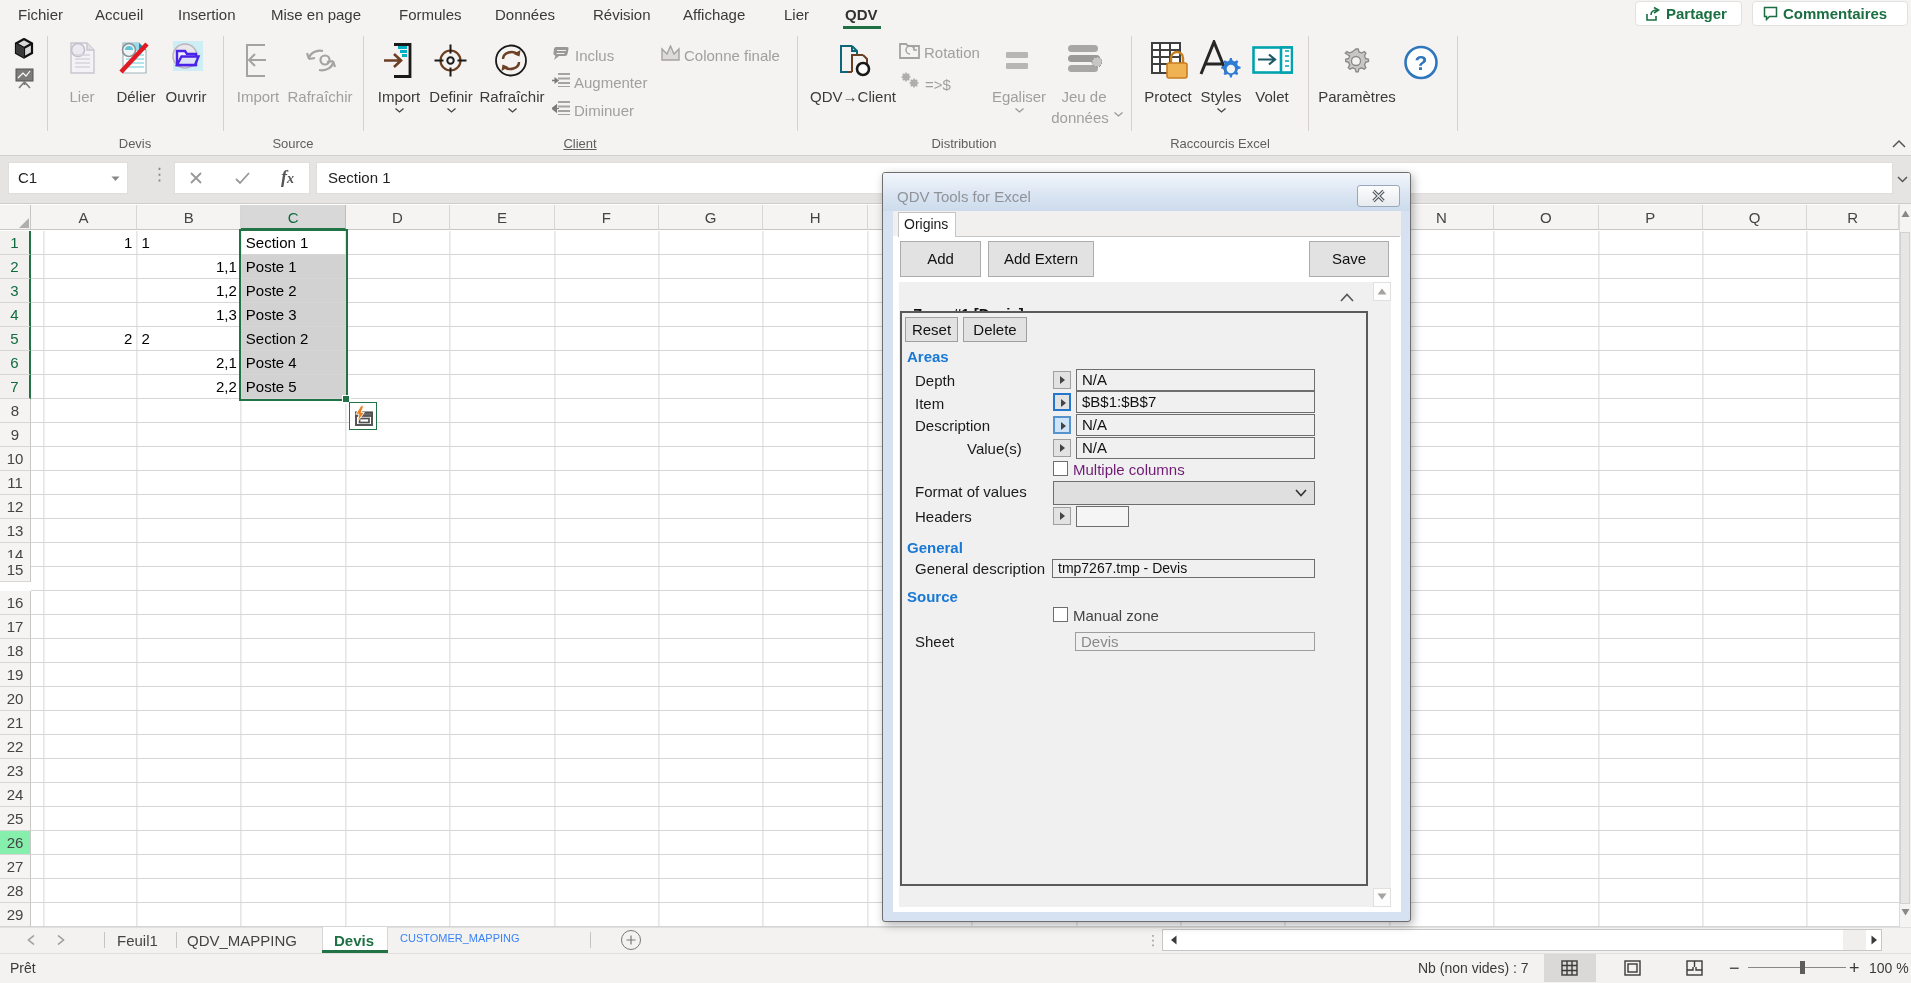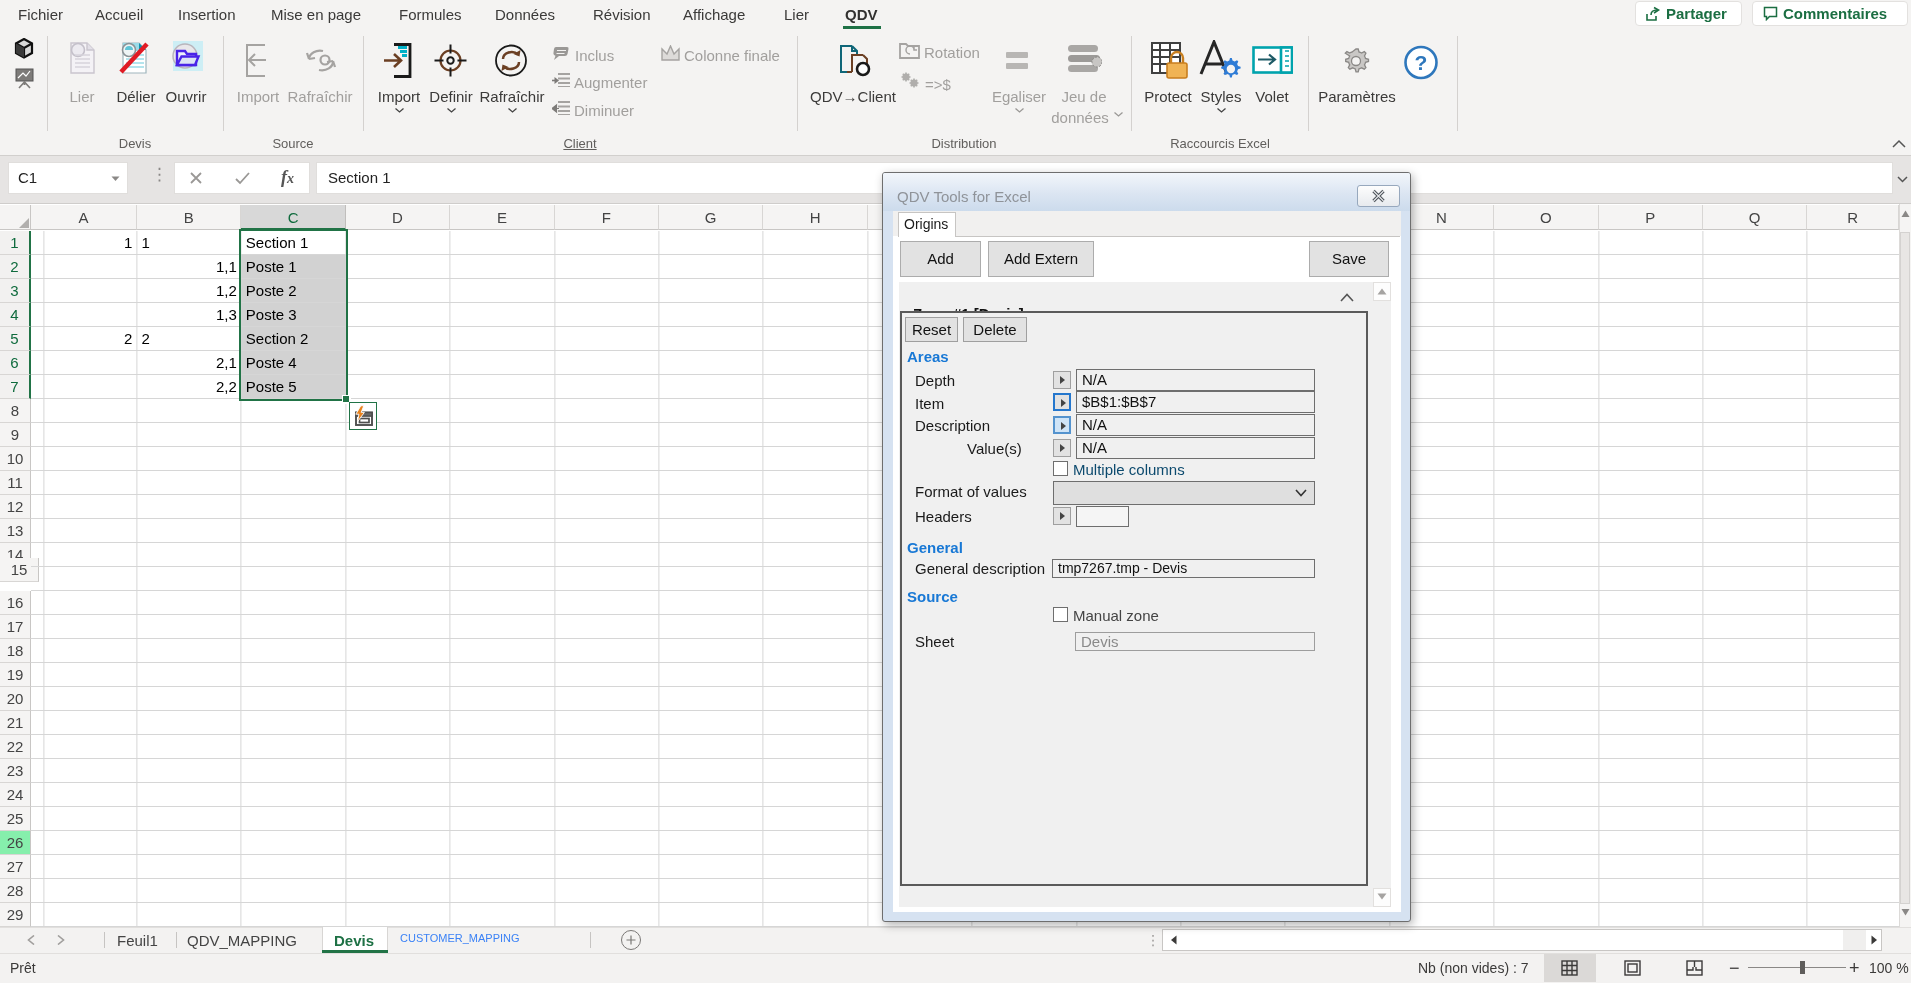--- a/index.html
+++ b/index.html
@@ -304,21 +304,21 @@
 <div class="rowh" style="top:327px;color:#0f6b3d;background:#f2f1f0;border-right:2px solid #217346;border-bottom:1px solid #d8d6d4;box-sizing:border-box;width:31px;">5</div>
 <div class="rowh" style="top:351px;color:#0f6b3d;background:#f2f1f0;border-right:2px solid #217346;border-bottom:1px solid #d8d6d4;box-sizing:border-box;width:31px;">6</div>
 <div class="rowh" style="top:375px;color:#0f6b3d;background:#f2f1f0;border-right:2px solid #217346;border-bottom:1px solid #d8d6d4;box-sizing:border-box;width:31px;">7</div>
 <div class="rowh" style="top:399px;background:#f5f4f3;border-right:1px solid #c8c6c4;border-bottom:1px solid #d8d6d4;box-sizing:border-box;width:31px;">8</div>
 <div class="rowh" style="top:423px;background:#f5f4f3;border-right:1px solid #c8c6c4;border-bottom:1px solid #d8d6d4;box-sizing:border-box;width:31px;">9</div>
 <div class="rowh" style="top:447px;background:#f5f4f3;border-right:1px solid #c8c6c4;border-bottom:1px solid #d8d6d4;box-sizing:border-box;width:31px;">10</div>
 <div class="rowh" style="top:471px;background:#f5f4f3;border-right:1px solid #c8c6c4;border-bottom:1px solid #d8d6d4;box-sizing:border-box;width:31px;">11</div>
 <div class="rowh" style="top:495px;background:#f5f4f3;border-right:1px solid #c8c6c4;border-bottom:1px solid #d8d6d4;box-sizing:border-box;width:31px;">12</div>
 <div class="rowh" style="top:519px;background:#f5f4f3;border-right:1px solid #c8c6c4;border-bottom:1px solid #d8d6d4;box-sizing:border-box;width:31px;">13</div>
 <div class="rowh" style="top:543px;background:#f5f4f3;border-right:1px solid #c8c6c4;border-bottom:1px solid #d8d6d4;box-sizing:border-box;width:31px;">14</div>
-<div class="rowh" style="top:558px;background:#f5f4f3;border-right:1px solid #c8c6c4;border-bottom:1px solid #d8d6d4;box-sizing:border-box;width:39px;">15</div>
+<div class="rowh" style="top:558px;background:#f5f4f3;border-right:1px solid #c8c6c4;border-bottom:1px solid #d8d6d4;box-sizing:border-box;width:31px;">15</div>
 <div class="rowh" style="top:591px;background:#f5f4f3;border-right:1px solid #c8c6c4;border-bottom:1px solid #d8d6d4;box-sizing:border-box;width:31px;">16</div>
 <div class="rowh" style="top:615px;background:#f5f4f3;border-right:1px solid #c8c6c4;border-bottom:1px solid #d8d6d4;box-sizing:border-box;width:31px;">17</div>
 <div class="rowh" style="top:639px;background:#f5f4f3;border-right:1px solid #c8c6c4;border-bottom:1px solid #d8d6d4;box-sizing:border-box;width:31px;">18</div>
 <div class="rowh" style="top:663px;background:#f5f4f3;border-right:1px solid #c8c6c4;border-bottom:1px solid #d8d6d4;box-sizing:border-box;width:31px;">19</div>
 <div class="rowh" style="top:687px;background:#f5f4f3;border-right:1px solid #c8c6c4;border-bottom:1px solid #d8d6d4;box-sizing:border-box;width:31px;">20</div>
 <div class="rowh" style="top:711px;background:#f5f4f3;border-right:1px solid #c8c6c4;border-bottom:1px solid #d8d6d4;box-sizing:border-box;width:31px;">21</div>
 <div class="rowh" style="top:735px;background:#f5f4f3;border-right:1px solid #c8c6c4;border-bottom:1px solid #d8d6d4;box-sizing:border-box;width:31px;">22</div>
 <div class="rowh" style="top:759px;background:#f5f4f3;border-right:1px solid #c8c6c4;border-bottom:1px solid #d8d6d4;box-sizing:border-box;width:31px;">23</div>
 <div class="rowh" style="top:783px;background:#f5f4f3;border-right:1px solid #c8c6c4;border-bottom:1px solid #d8d6d4;box-sizing:border-box;width:31px;">24</div>
 <div class="rowh" style="top:807px;background:#f5f4f3;border-right:1px solid #c8c6c4;border-bottom:1px solid #d8d6d4;box-sizing:border-box;width:31px;">25</div>
@@ -459,21 +459,21 @@
 <div class="dlbl" style="left:967px;top:440px;">Value(s)</div>
 <div class="sbtn" style="left:1052.5px;top:370.5px;"></div>
 <div class="sbtn" style="left:1052.5px;top:393.3px;border:2px solid #2577cd;"></div>
 <div class="sbtn" style="left:1052.5px;top:416px;background:#cfe4f7;border:2px solid #5493ce;"></div>
 <div class="sbtn" style="left:1052.5px;top:438.8px;"></div>
 <div class="fld" style="left:1076px;top:368.5px;width:239px;height:22px;line-height:20px;">N/A</div>
 <div class="fld" style="left:1076px;top:391.3px;width:239px;height:22px;line-height:20px;">$B$1:$B$7</div>
 <div class="fld" style="left:1076px;top:414px;width:239px;height:22px;line-height:20px;">N/A</div>
 <div class="fld" style="left:1076px;top:436.8px;width:239px;height:22px;line-height:20px;">N/A</div>
 <div class="ab" style="left:1052.5px;top:461px;width:15px;height:15px;background:#fff;border:1px solid #6e6e6e;box-sizing:border-box;"></div>
-<div class="dlbl" style="left:1073px;top:461px;color:#0c4a6e;text-align:right;">Multiple columns</div>
+<div class="dlbl" style="left:1073px;top:461px;color:#701a75;text-align:right;">Multiple columns</div>
 <div class="dlbl" style="left:915px;top:483px;">Format of values</div>
 <div class="ab" style="left:1052.5px;top:481px;width:262px;height:24px;background:#dfdfdf;border:1px solid #6e6e6e;box-sizing:border-box;"></div>
 <svg class="ab" style="left:1295px;top:489px;" width="12" height="8" viewBox="0 0 12 8">
     <path d="M1 1 L6 6.5 L11 1" fill="none" stroke="#333" stroke-width="1.6"></path>
   </svg>
 <div class="dlbl" style="left:915px;top:508px;">Headers</div>
 <div class="sbtn" style="left:1052.5px;top:507px;"></div>
 <div class="fld" style="left:1076px;top:506px;width:53px;height:21px;background:#f5f5f5;"></div>
 <div class="bluh" style="left:907px;top:539px;">General</div>
 <div class="dlbl" style="left:915px;top:560px;">General description</div>

